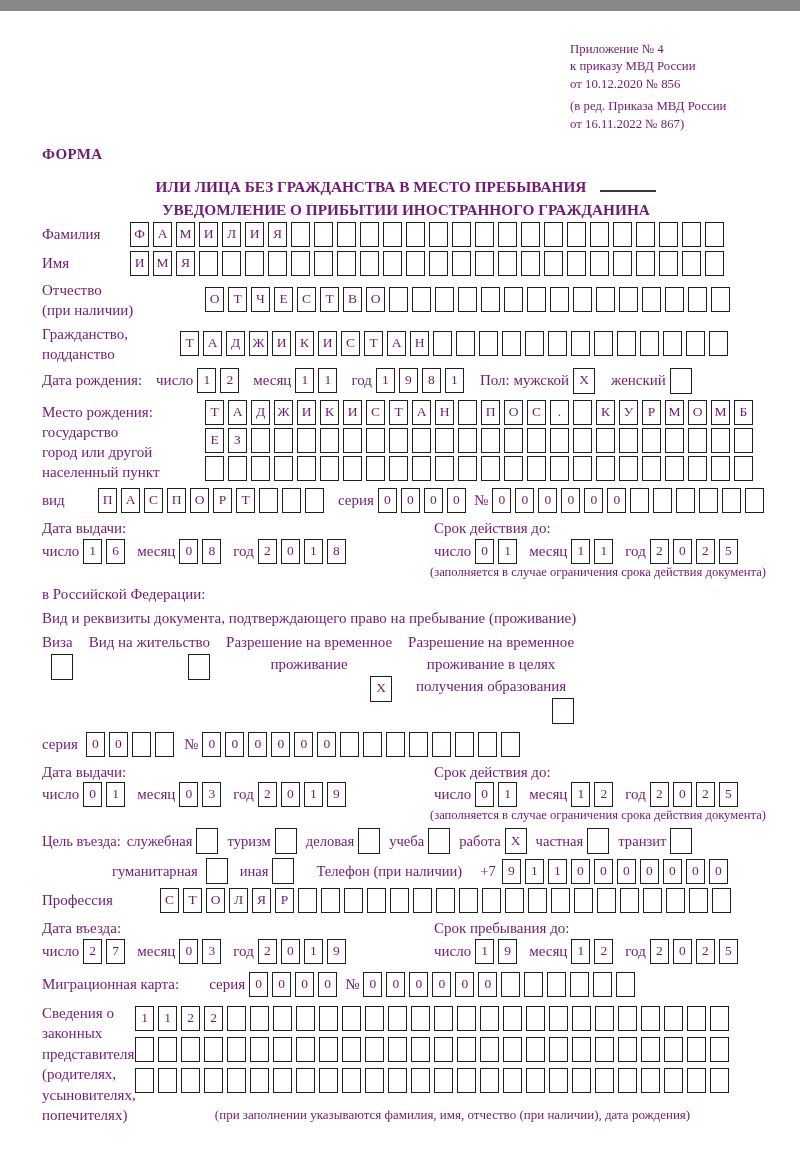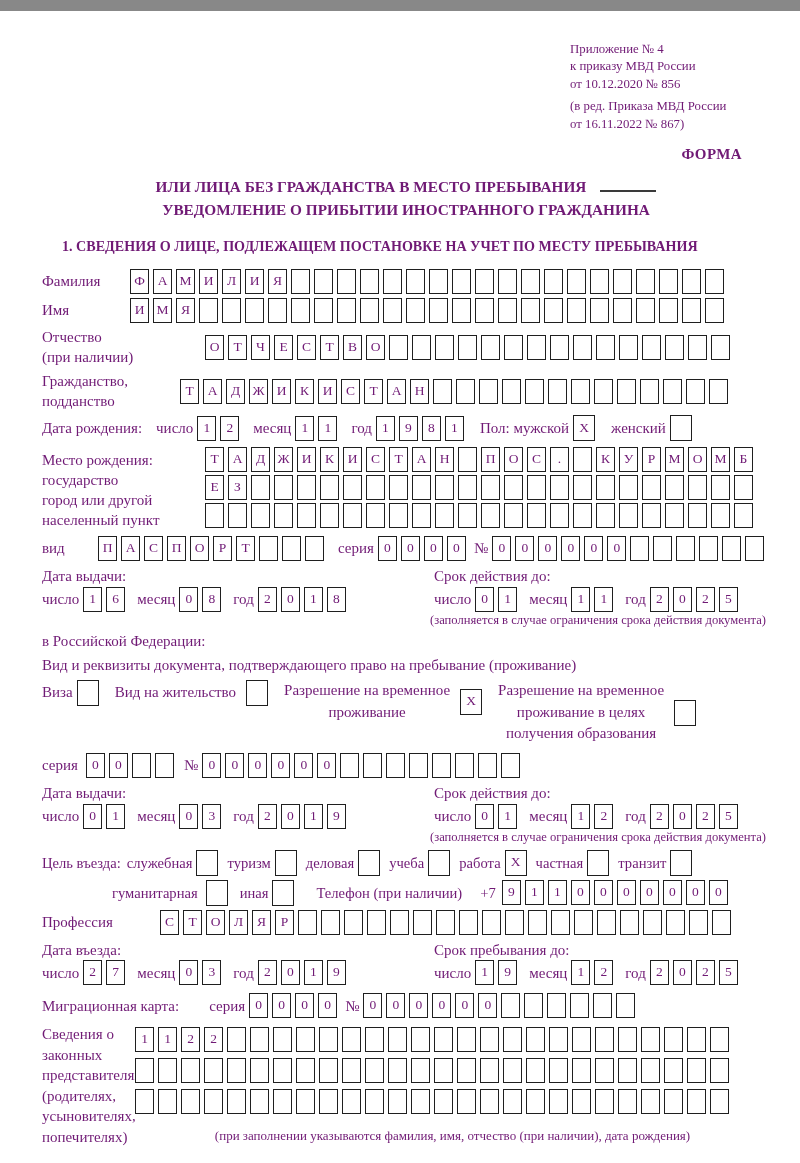--- a/index.html
+++ b/index.html
@@ -4,21 +4,21 @@
 <style>
   html,body{margin:0;padding:0;background:#888;}
   .page{
     width:800px;height:1163px;box-sizing:border-box;margin:11px auto;
     padding:30px 30px 16px 42px;background:#fff;color:#701a75;
     font-family:"Liberation Serif","DejaVu Serif",serif;font-size:15px;line-height:1.25;
     overflow:hidden;position:relative;
   }
   .appendix{width:200px;margin-left:auto;font-size:12.8px;line-height:1.36;}
   .appendix .grp2{margin-top:5px;}
-  .forma{text-align:right;font-weight:bold;margin-top:12px;padding-right:28px;font-size:15px;letter-spacing:.4px;}
+  .forma{text-align:left;font-weight:bold;margin-top:12px;padding-right:28px;font-size:15px;letter-spacing:.4px;}
   .title{text-align:center;font-weight:bold;font-size:15.3px;margin-top:12px;line-height:1.5;}
   .blank{display:inline-block;width:56px;height:14px;border-bottom:2px solid #3a3a3a;margin-left:14px;}
   .section{font-weight:bold;font-size:14.1px;margin-top:16px;margin-bottom:14px;padding-left:20px;}
   .frow{display:flex;align-items:center;margin-bottom:4px;}
   .frow.top{align-items:center;}
   .lbl{flex:0 0 auto;}
   .w88{width:88px;} .w163{width:163px;} .w138{width:138px;} .w56{width:56px;} .w93{width:93px;}
   .lblcol{flex:0 0 auto;line-height:20px;}
   .boxrows .cellrow{margin-bottom:3px;}
   .cellrow{display:inline-flex;flex:0 0 auto;}
@@ -32,21 +32,21 @@
   .docheading{text-align:center;font-weight:bold;font-size:14.4px;margin:4px 0 3px 0;}
   .daterow{display:flex;align-items:flex-start;margin-top:6px;}
   .datecol{display:inline-block;}
   .datecol .dtitle{margin-bottom:1px;}
   .dfields{display:flex;align-items:center;}
   .dfields .sub{margin:0 4px 0 8px;}
   .dfields .sub:first-child{margin-left:0;}
   .datenote{text-align:right;font-size:12.6px;margin-top:1px;margin-bottom:4px;padding-right:4px;}
   .plain{margin-bottom:5px;}
   .optrow{display:flex;align-items:flex-start;margin:4px 0 8px 0;}
-  .opt{display:flex;align-items:center;margin-right:16px;}
+  .opt{display:flex;align-items:flex-end;margin-right:16px;flex-direction:column;}
   .opt .txt{text-align:center;line-height:1.45;}
   .opt .cb{margin-left:10px;}
   .prow{display:flex;align-items:center;margin-bottom:4px;font-size:14.6px;}
   .prow .sub{margin:0 4px 0 9px;}
   .note-center{font-size:13px;margin-top:9px;text-align:center;}
   .ml30{margin-left:30px;} .ml40{margin-left:40px;}
 </style>
 </head>
 <body>
 
@@ -64,21 +64,20 @@
 
   <div class="forma">ФОРМА</div>
 
   <div class="title">
     <div>
       <span>ИЛИ ЛИЦА БЕЗ ГРАЖДАНСТВА В МЕСТО ПРЕБЫВАНИЯ</span><span class="blank"></span>
     </div>
     <div>УВЕДОМЛЕНИЕ О ПРИБЫТИИ ИНОСТРАННОГО ГРАЖДАНИНА</div>
   </div>
 
-  <div class="section">1. СВЕДЕНИЯ О ЛИЦЕ, ПОДЛЕЖАЩЕМ ПОСТАНОВКЕ НА УЧЕТ ПО МЕСТУ ПРЕБЫВАНИЯ</div>
 
   <div class="frow">
     <div class="lbl w88">Фамилия</div>
     <div class="cellrow">
         <span class="cell">Ф</span>
         <span class="cell">А</span>
         <span class="cell">М</span>
         <span class="cell">И</span>
         <span class="cell">Л</span>
         <span class="cell">И</span>

